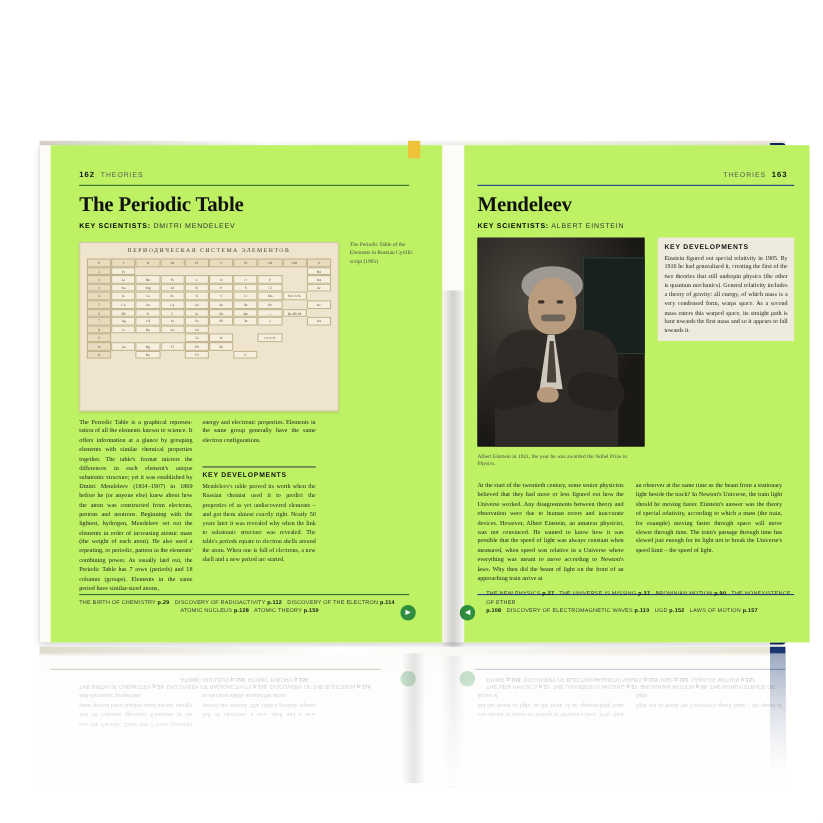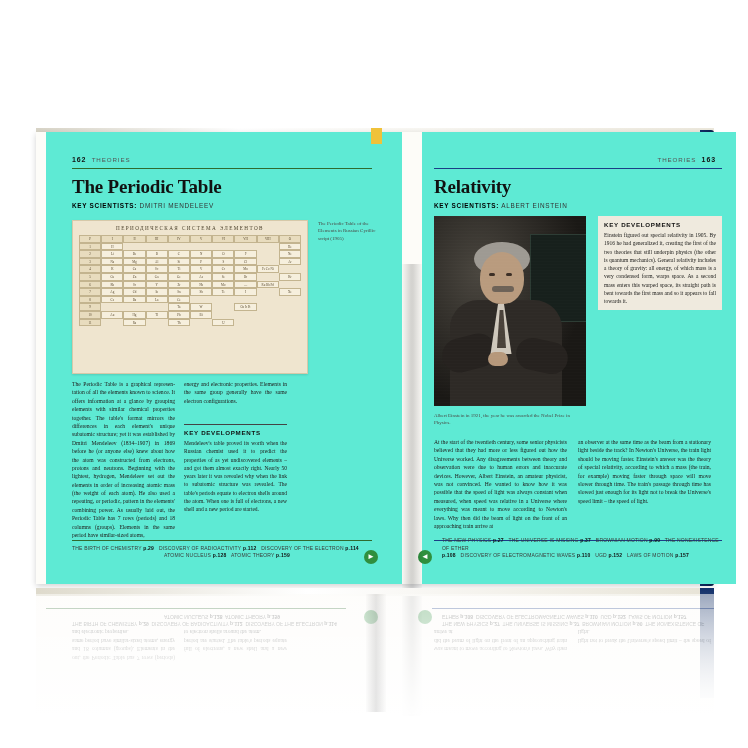--- a/index.html
+++ b/index.html
@@ -60,21 +60,21 @@
   .refl-cover{
     position:absolute;left:700px;top:588px;width:14px;height:110px;
     background:linear-gradient(180deg,#12306b,rgba(18,48,107,0.15));
   }
   .refl-spine{
     position:absolute;left:366px;top:594px;width:20px;height:118px;
     background:linear-gradient(90deg,rgba(0,0,0,0.01),rgba(0,0,0,0.10) 50%,rgba(0,0,0,0.01));
   }
 
   
-  .page{position:absolute;top:0;height:452px;background:#5eead4;}
+  .page{position:absolute;top:0;height:452px;background:#bef264;}
   .page-left{left:10px;width:356px;padding:0;}
   .page-right{left:386px;width:314px;}
 
   .run-head{
     position:absolute;top:24px;font-size:6.2px;letter-spacing:0.9px;
     font-family:"Liberation Sans", sans-serif;color:#555;
   }
   .run-head b{color:#111;font-size:7px;}
   .rule{
     position:absolute;height:1px;background:#2f6b2f;
@@ -402,21 +402,21 @@
     </div>
 
     <div class="page page-right">
 
       <div class="run-head" style="right:20px;text-align:right;">
         <span>THEORIES</span>&nbsp;
         <b>163</b>
       </div>
       <div class="rule blue" style="left:12px;top:36px;width:288px;"></div>
 
-      <h1 class="title" style="left:12px;top:44px;">Relativity</h1>
+      <h1 class="title" style="left:12px;top:44px;">Mendeleev</h1>
 
       <div class="keysci" style="left:12px;top:70px;">
         <b>KEY SCIENTISTS:</b>
         <span>ALBERT EINSTEIN</span>
       </div>
 
       <div class="photo">
         <div class="wall"></div>
         <div class="board"></div>
         <div class="body"></div>

